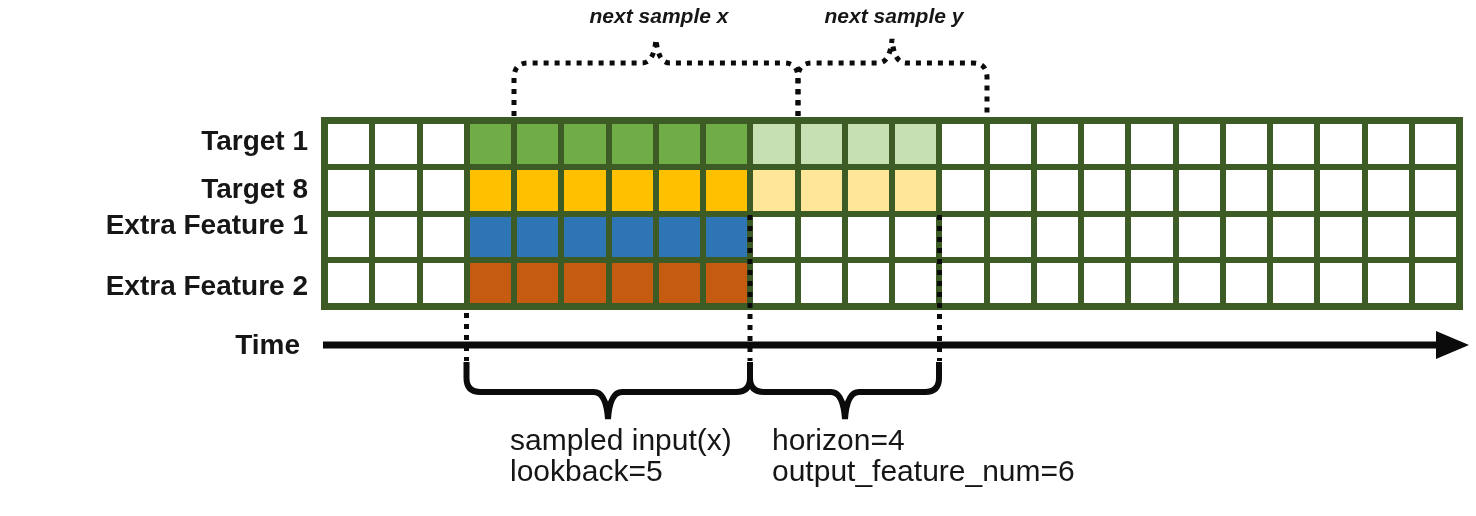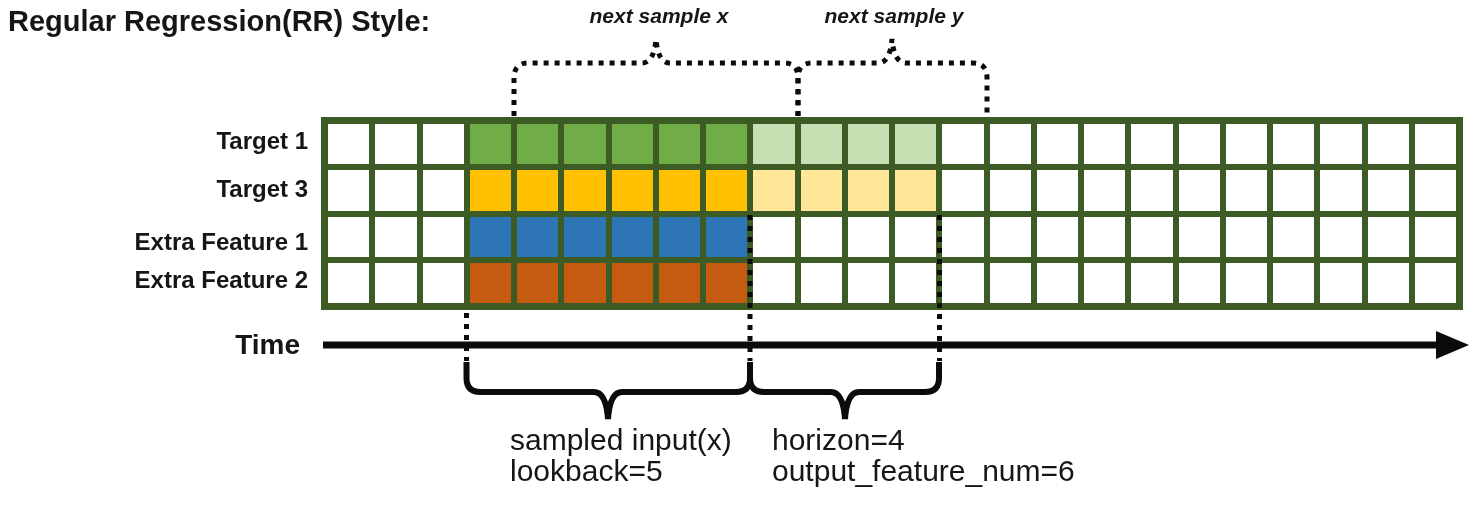--- a/index.html
+++ b/index.html
@@ -13,21 +13,21 @@
     left:8px;top:5px;font-size:29px;font-weight:bold;letter-spacing:0px;
   }
   .top-label{
     top:4px;width:260px;text-align:center;
     font-size:21px;font-style:italic;font-weight:600;
   }
   #next-x-label{left:529px;}
   #next-y-label{left:764px;}
   .row-label{
     left:0;width:308px;height:48px;line-height:48px;text-align:right;
-    font-size:24px;font-weight:bold;
+    font-size:28px;font-weight:bold;
   }
   #grid{
     left:321px;top:117px;width:1142px;height:193px;
     display:grid;grid-template-rows:repeat(4,1fr);
     gap:6px;padding:7px;box-sizing:border-box;
   }
   .cell{background:#fff;}
   #time-label{
     left:0;top:321px;width:300px;height:48px;line-height:48px;text-align:right;
     font-size:28px;font-weight:bold;
@@ -35,29 +35,28 @@
   #overlay{left:0;top:0;width:1476px;height:516px;pointer-events:none;z-index:5;}
   .note{font-size:30px;line-height:31px;white-space:nowrap;}
   #note-input{left:510px;top:424px;}
   #note-output{left:772px;top:424px;}
 </style>
 </head>
 <body>
 
 <div id="canvas">
 
-  <div id="title" class="abs">Regular Regression(RR) Style:</div>
 
   <div id="next-x-label" class="abs top-label">next sample x</div>
   <div id="next-y-label" class="abs top-label">next sample y</div>
 
   <div class="abs row-label" style="top:117px">Target 1</div>
-  <div class="abs row-label" style="top:165px">Target 3</div>
-  <div class="abs row-label" style="top:218px">Extra Feature 1</div>
-  <div class="abs row-label" style="top:256px">Extra Feature 2</div>
+  <div class="abs row-label" style="top:165px">Target 8</div>
+  <div class="abs row-label" style="top:201px">Extra Feature 1</div>
+  <div class="abs row-label" style="top:262px">Extra Feature 2</div>
 
   <div id="grid" class="abs" style="background: rgb(61, 91, 36); grid-template-columns: repeat(24, 1fr);">
       <div class="cell" style="background: rgb(255, 255, 255);"></div>
       <div class="cell" style="background: rgb(255, 255, 255);"></div>
       <div class="cell" style="background: rgb(255, 255, 255);"></div>
       <div class="cell" style="background: rgb(112, 173, 71);"></div>
       <div class="cell" style="background: rgb(112, 173, 71);"></div>
       <div class="cell" style="background: rgb(112, 173, 71);"></div>
       <div class="cell" style="background: rgb(112, 173, 71);"></div>
       <div class="cell" style="background: rgb(112, 173, 71);"></div>

